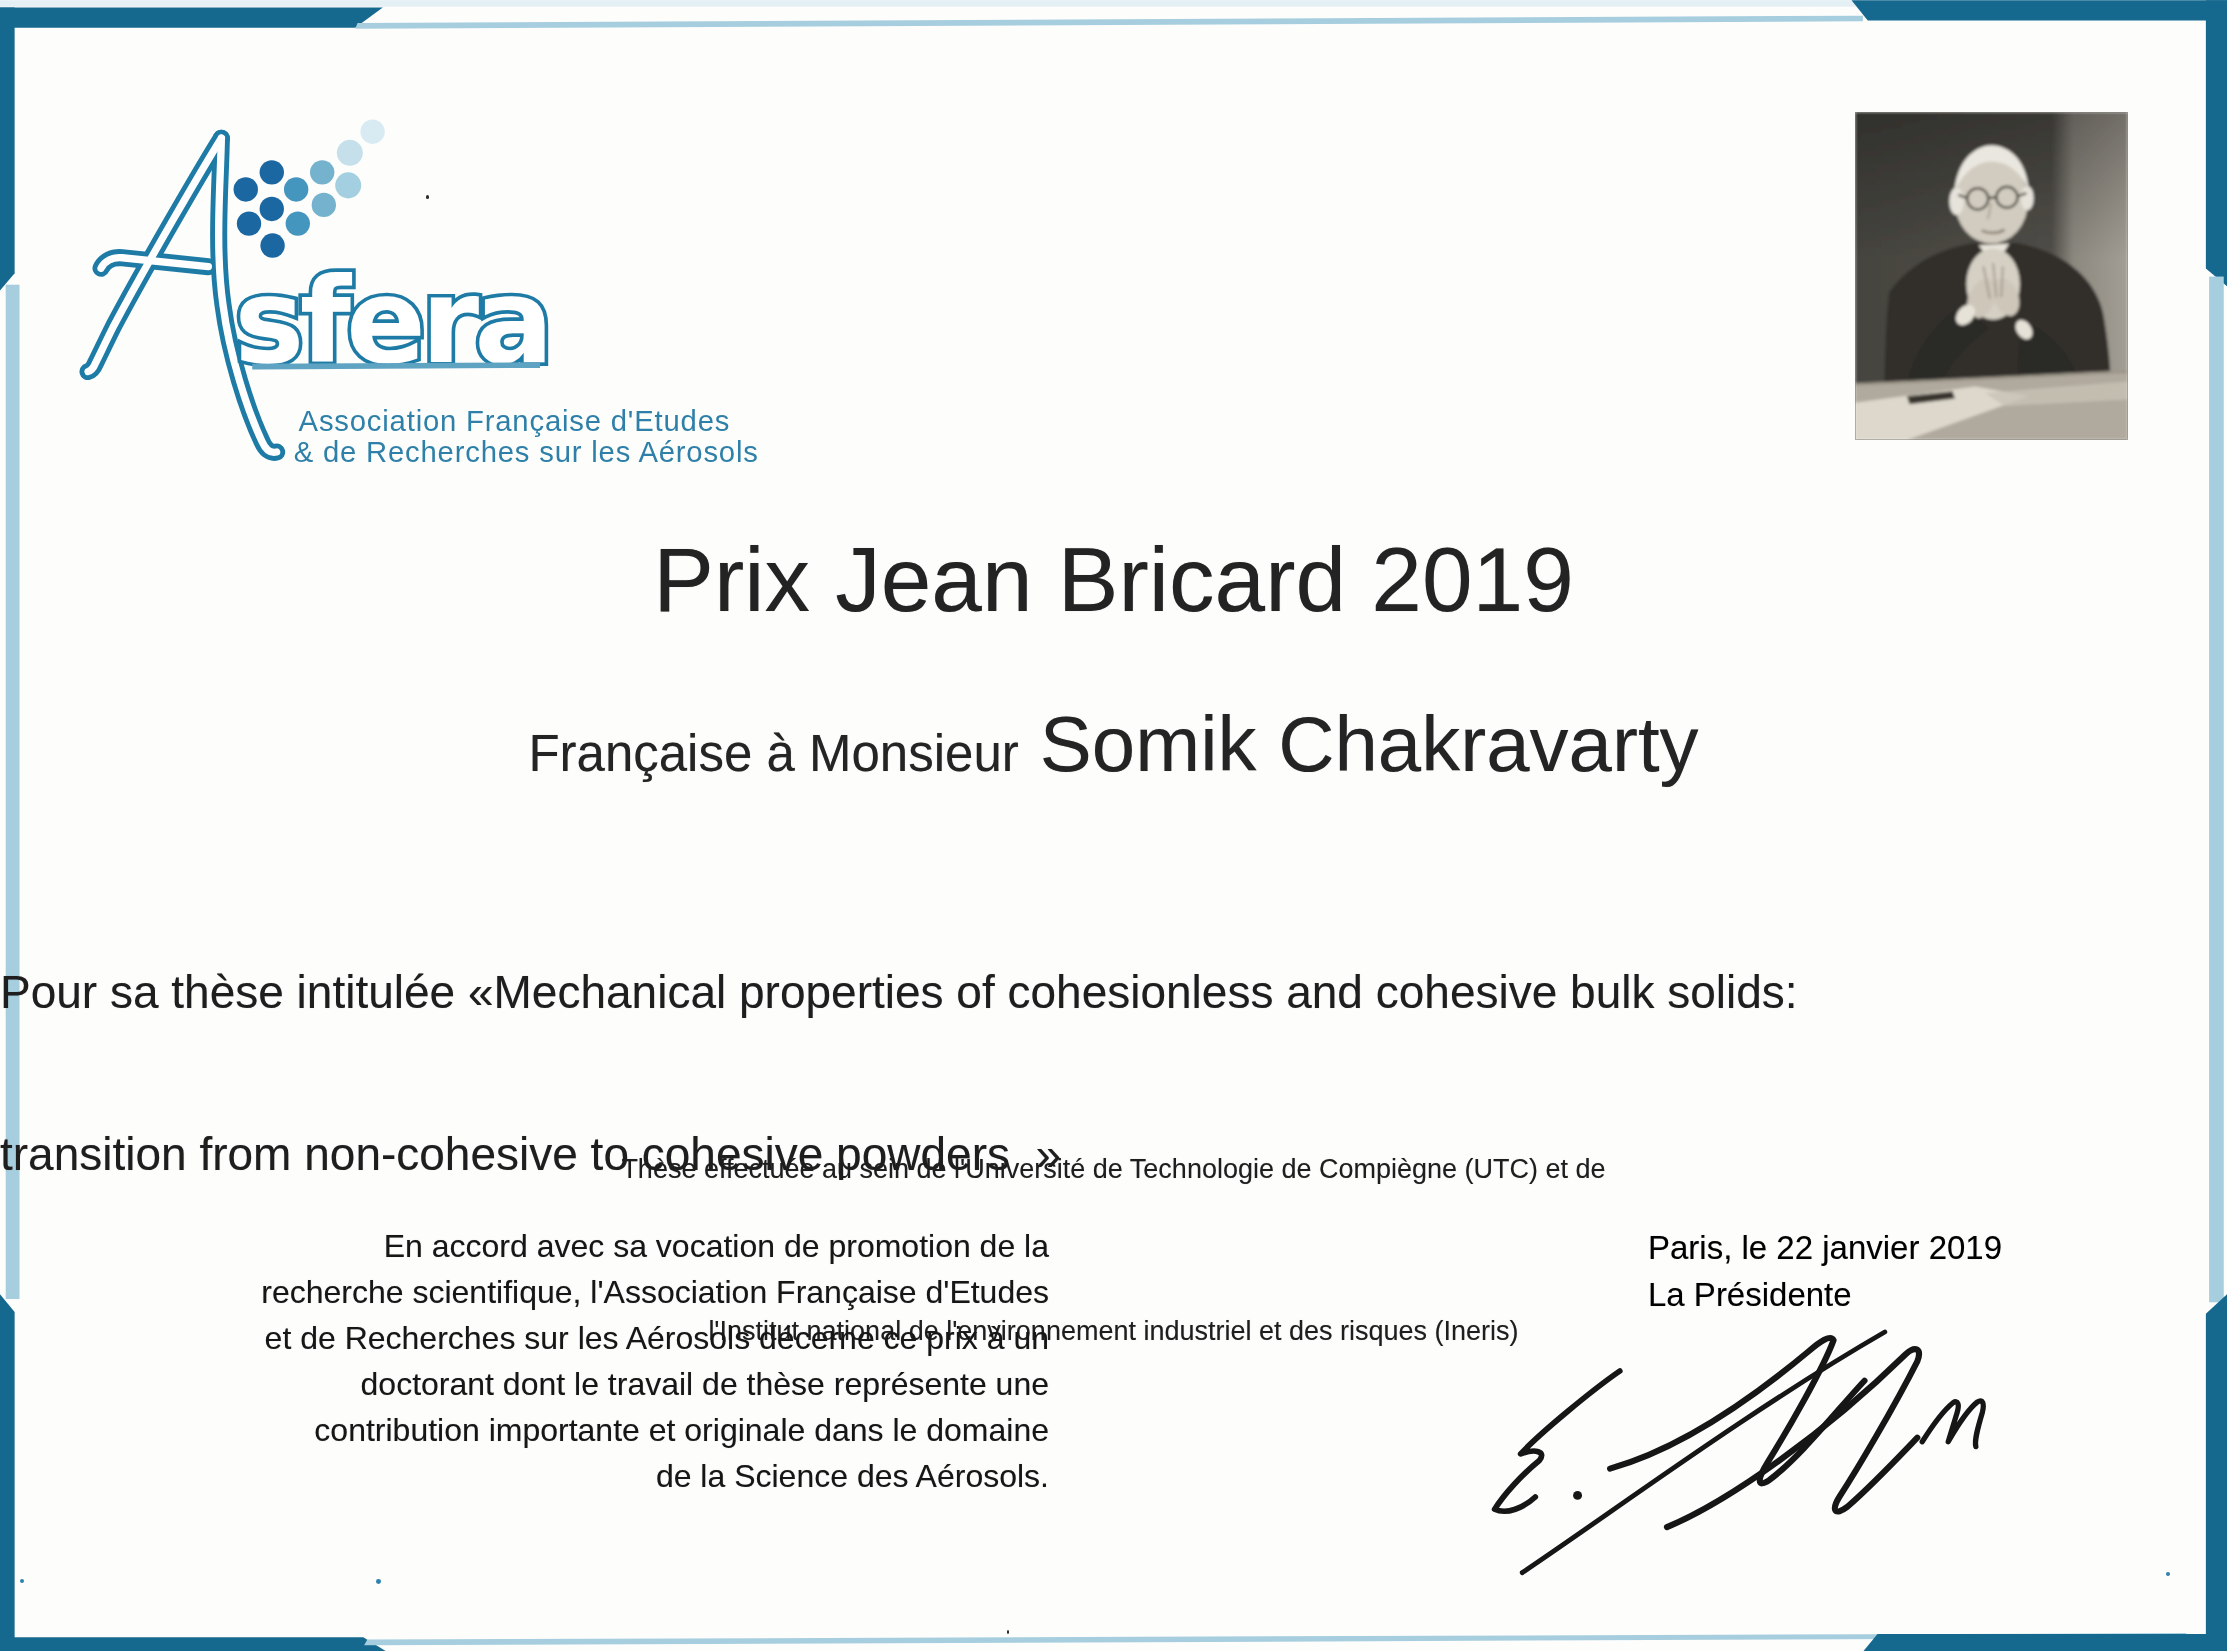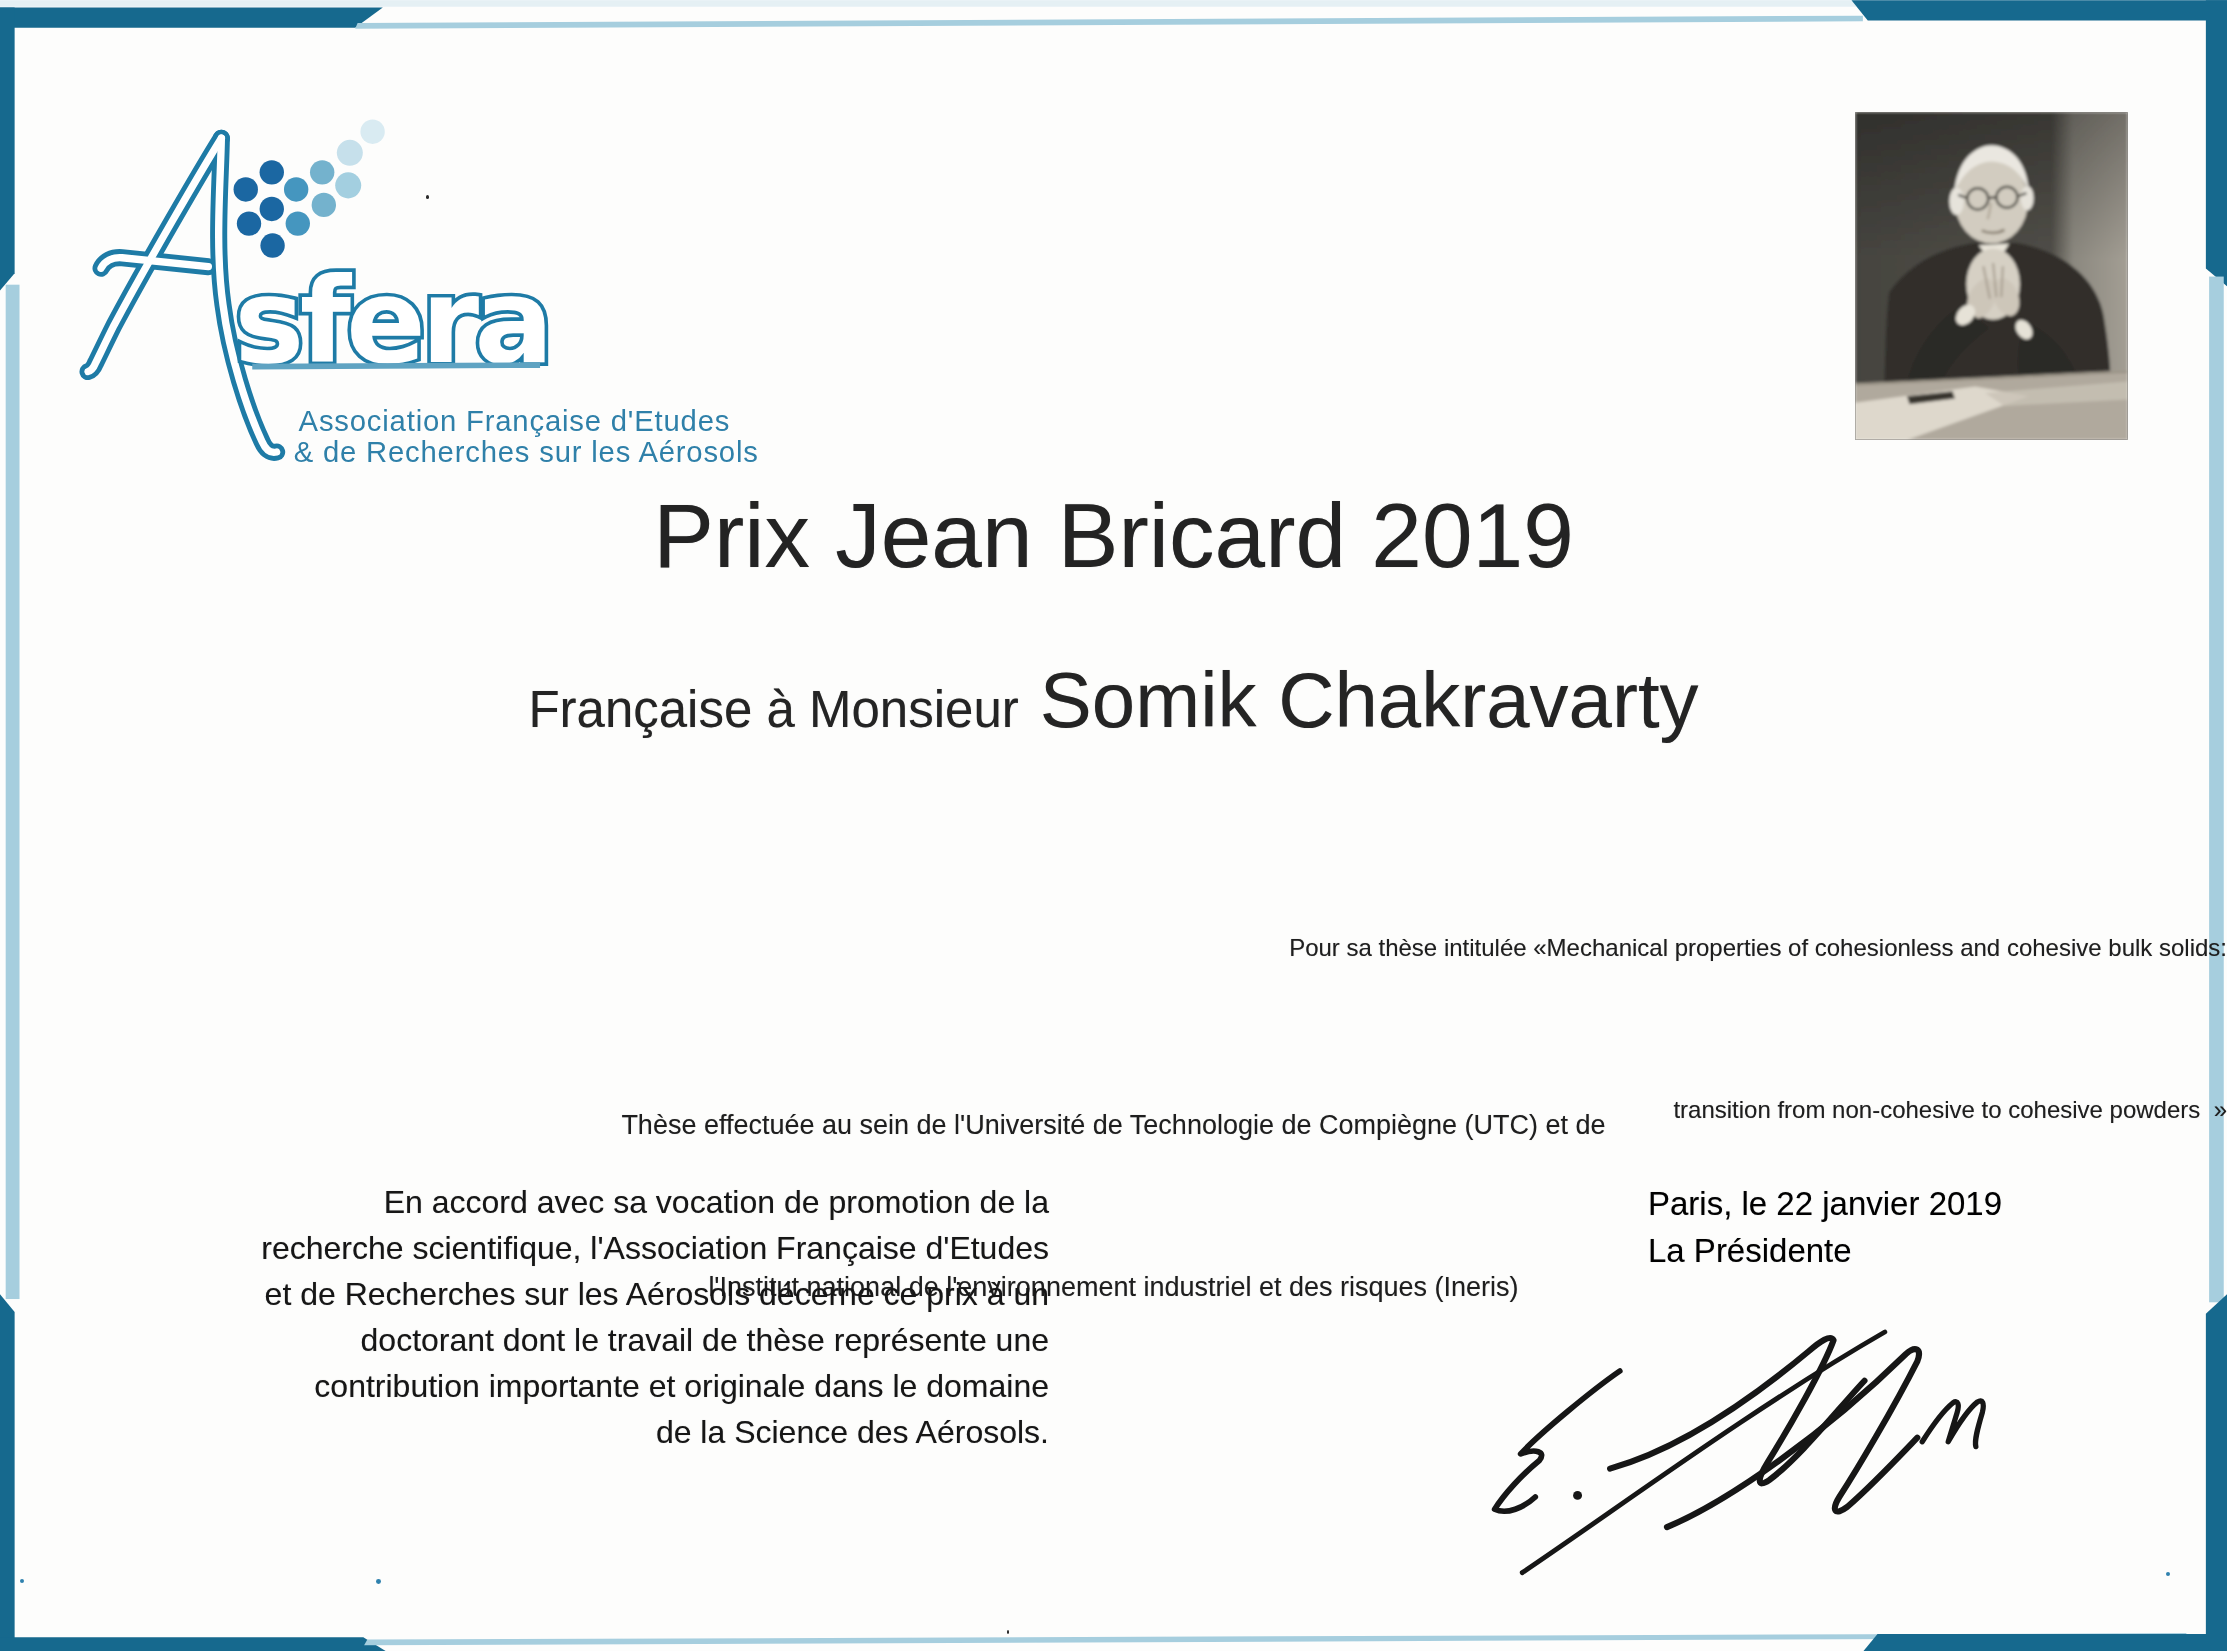--- a/index.html
+++ b/index.html
@@ -2,35 +2,35 @@
 <html style="font-size:13px"><head>
 <meta charset="utf-8">
 <style>
   html,body{margin:0;padding:0;background:#e9e9e9;}
   .page{
     position:relative;width:2227px;height:1652px;overflow:hidden;
     background:#fdfdfc;color:#1d1d1d;
     font-family:"Liberation Sans","DejaVu Sans",sans-serif;
   }
   .abs{position:absolute;}
-  .doc-text{text-shadow:0 0 0.8px rgba(40,40,40,.38);}
+  .doc-text{text-shadow:0 0 0.8px rgba(40,40,40,.38);margin-top:44px;}
   .title{
     top:488px;left:0;width:100%;text-align:center;
     font-size:91px;line-height:96px;color:#232323;letter-spacing:0px;
   }
   .recipient{
     top:655px;left:0;width:100%;
     display:flex;justify-content:center;align-items:baseline;gap:21px;
     color:#242424;
   }
   .recipient .prefix{font-size:51px;}
   .recipient .name{font-size:78px;}
   .thesis{
-    top:813px;left:0;width:100%;text-align:right;
-    font-size:24px;line-height:54px;white-space:pre-wrap;color:#1e1e1e;
+    top:813px;left:0;width:100%;text-align:left;
+    font-size:46px;line-height:54px;white-space:pre-wrap;color:#1e1e1e;
   }
   .institution{
     top:990px;left:0;width:100%;text-align:center;
     font-size:27px;line-height:54px;white-space:pre-wrap;color:#1e1e1e;
   }
   .mission{
     top:1179px;left:106px;width:943px;text-align:right;
     font-size:32px;line-height:46px;color:#161616;
   }
   .signing{

